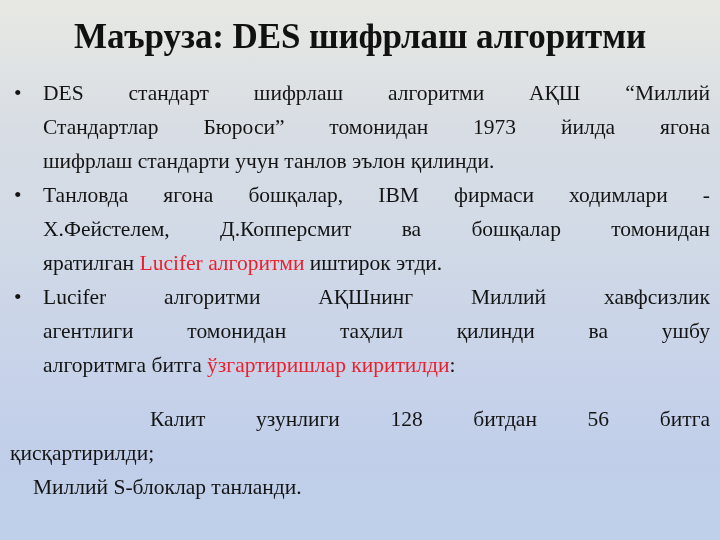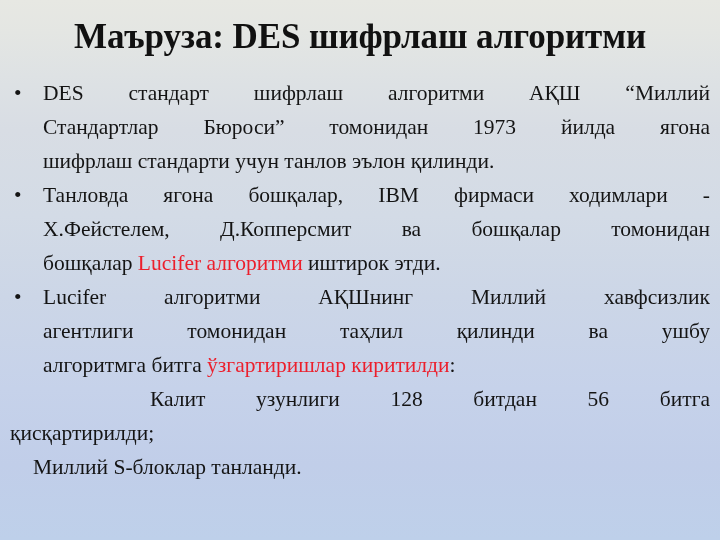--- a/index.html
+++ b/index.html
@@ -101,21 +101,21 @@
     text-align: justify;
     text-align-last: justify;
     white-space: nowrap;
   }
   .plain-row .last-line {
     display: block;
     text-align: left;
     text-align-last: left;
     white-space: nowrap;
   }
-  .indent-big { padding-left: 140px; }
+  .indent-big { padding-left: 140px; margin-top: 20px; }
   .indent-small { padding-left: 23px; }
 
   .hl-red { color: #ec1f2c; }
 </style>
 </head>
 <body>
 
 <div id="slide">
 
   <div id="slide-title">Маъруза: DES шифрлаш алгоритми</div>
@@ -126,21 +126,21 @@
       <span class="bullet-dot">•</span>
       <span class="just-line">DES стандарт шифрлаш алгоритми АҚШ “Миллий</span>
       <span class="just-line">Стандартлар Бюроси” томонидан 1973 йилда ягона</span>
       <span class="last-line">шифрлаш стандарти учун танлов  эълон қилинди.</span>
     </div>
 
     <div class="bullet-row">
       <span class="bullet-dot">•</span>
       <span class="just-line">Танловда ягона бошқалар, IBM фирмаси ходимлари -</span>
       <span class="just-line">Х.Фейстелем, Д.Копперсмит ва бошқалар томонидан</span>
-      <span class="last-line"><span>бошқалар </span><span class="hl-red">Lucifer алгоритми</span><span> иштирок этди.</span></span>
+      <span class="last-line"><span>яратилган </span><span class="hl-red">Lucifer алгоритми</span><span> иштирок этди.</span></span>
     </div>
 
     <div class="bullet-row">
       <span class="bullet-dot">•</span>
       <span class="just-line">Lucifer алгоритми АҚШнинг Миллий хавфсизлик</span>
       <span class="just-line">агентлиги томонидан таҳлил қилинди ва ушбу</span>
       <span class="last-line"><span>алгоритмга битга </span><span class="hl-red">ўзгартиришлар киритилди</span><span>:</span></span>
     </div>
 
     <div class="plain-row">

